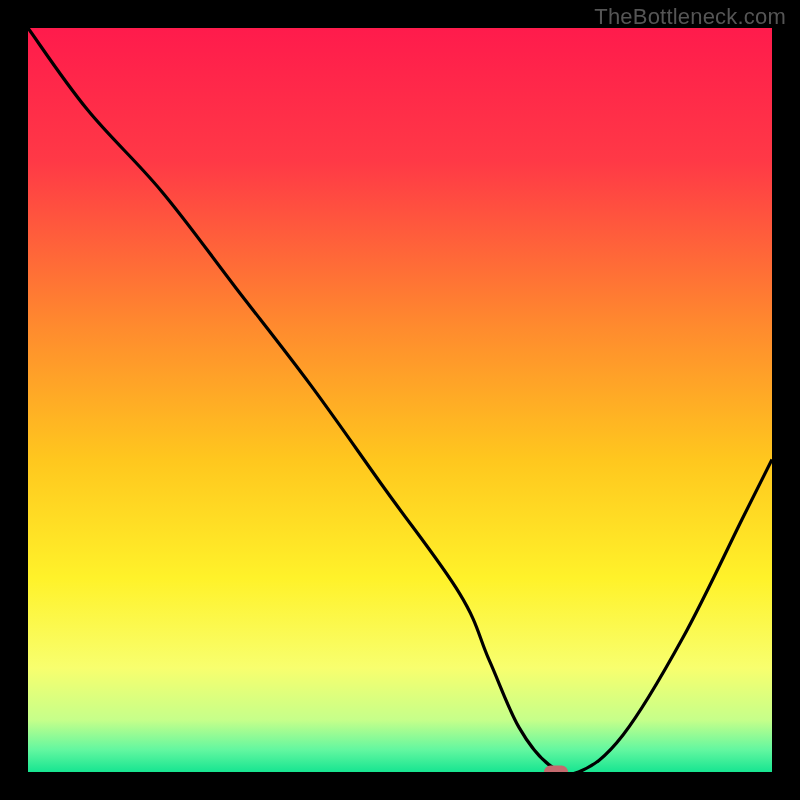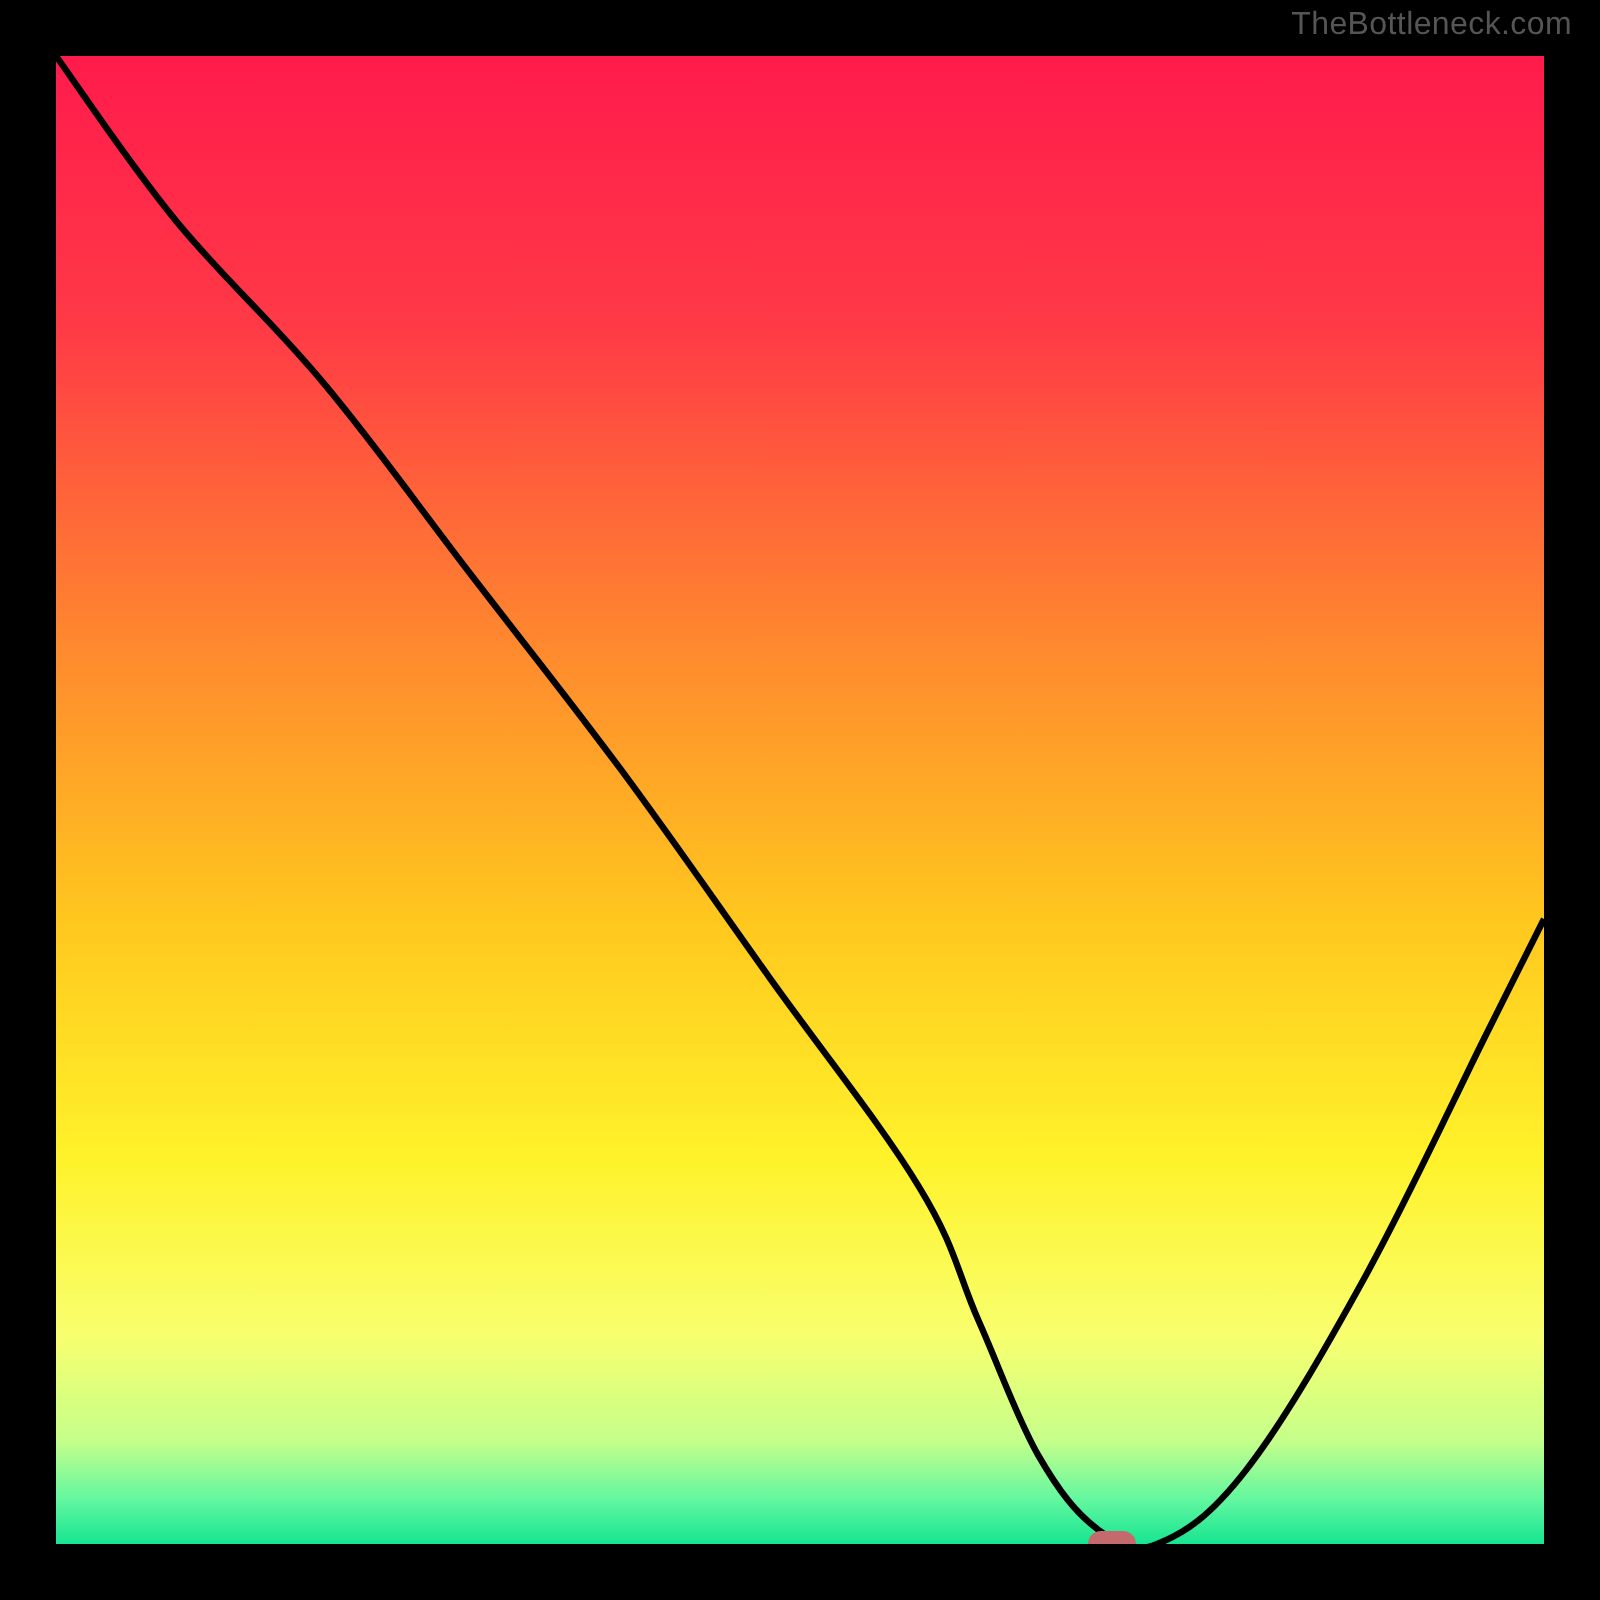--- a/index.html
+++ b/index.html
@@ -16,21 +16,21 @@
     top: 0;
     left: 0;
     width: 800px;
     height: 800px;
   }
   .watermark {
     position: absolute;
     top: 4px;
     right: 14px;
     color: #555;
-    font-size: 16px;
+    font-size: 22px;
     font-weight: 500;
     letter-spacing: 0.2px;
     z-index: 10;
     text-align: center;
   }
   .plot-frame {
     position: absolute;
     left: 28px;
     top: 28px;
     width: 744px;

